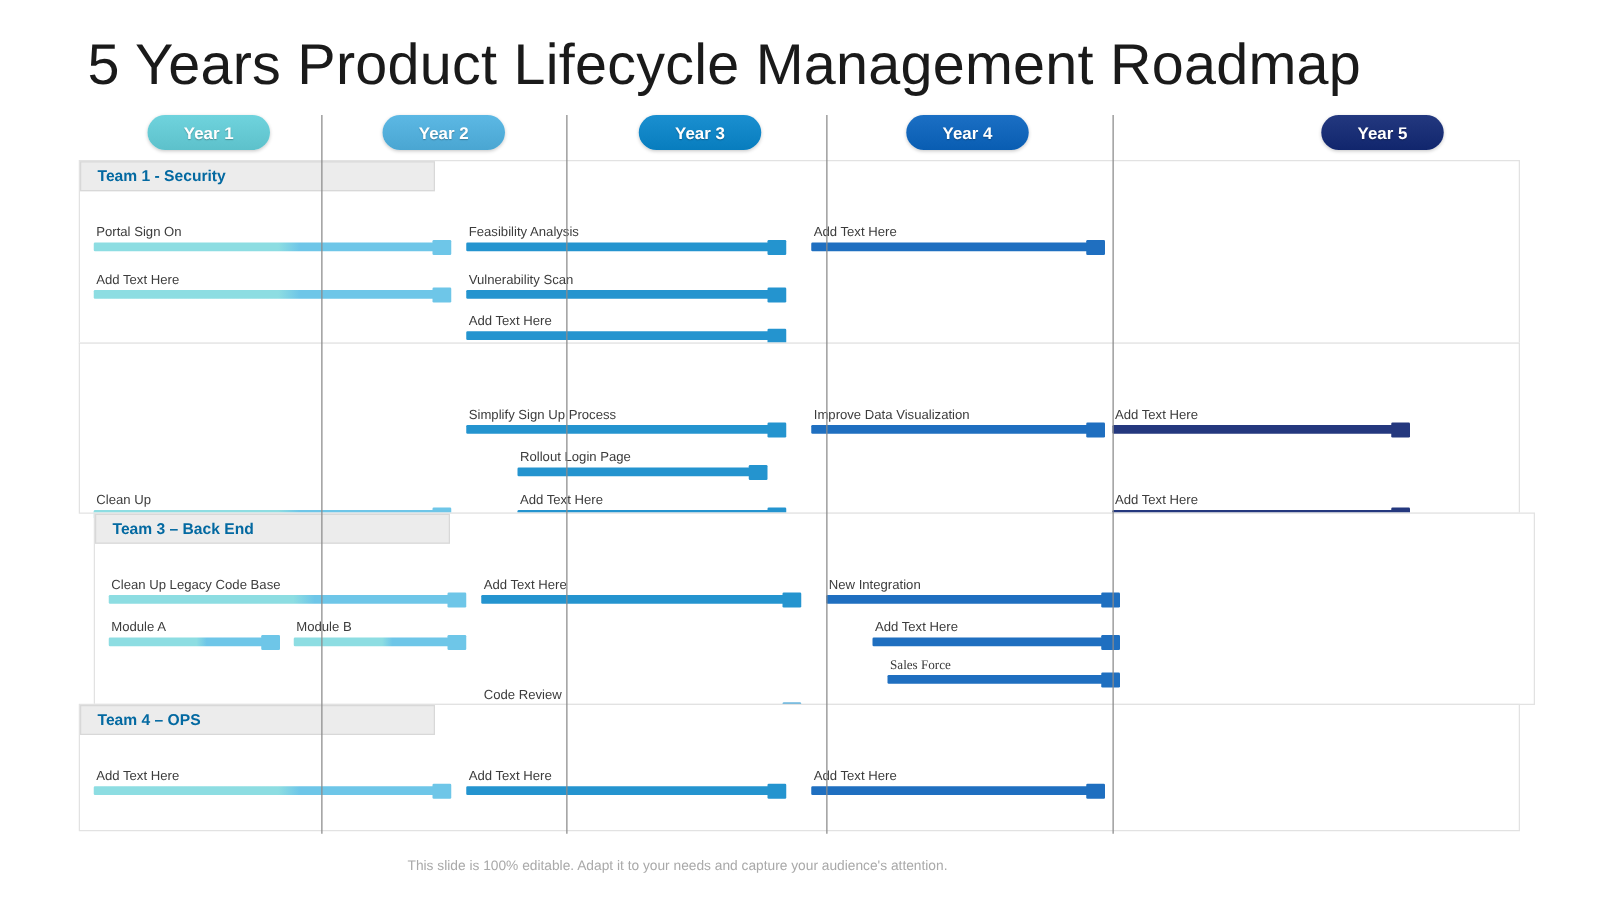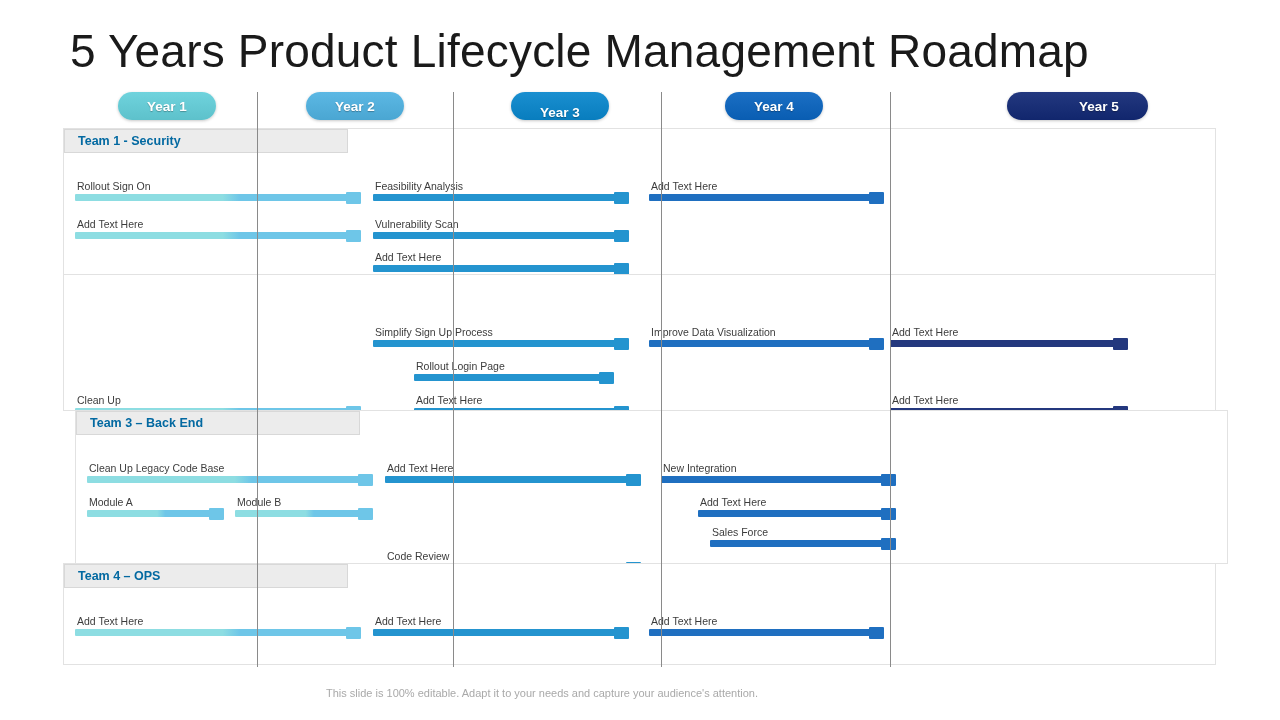--- a/index.html
+++ b/index.html
@@ -57,38 +57,38 @@
 
 <div id="page-title">5 Years Product Lifecycle Management Roadmap</div>
 
 <div class="year-row">
     <div class="year-pill" style="left: 118px; background: linear-gradient(rgb(111, 211, 221) 0%, rgb(93, 193, 203) 100%);">
       <span>Year 1</span>
     </div>
     <div class="year-pill" style="left: 306px; background: linear-gradient(rgb(92, 184, 228) 0%, rgb(74, 166, 210) 100%); border-radius: 14px;">
       <span>Year 2</span>
     </div>
-    <div class="year-pill" style="left: 511px; background: linear-gradient(rgb(26, 143, 208) 0%, rgb(8, 125, 190) 100%); align-items: flex-end;">
+    <div class="year-pill" style="left: 511px; background: linear-gradient(rgb(26, 143, 208) 0%, rgb(8, 125, 190) 100%);">
       <span>Year 3</span>
     </div>
     <div class="year-pill" style="left: 725px; background: linear-gradient(rgb(27, 111, 196) 0%, rgb(9, 93, 178) 100%);">
       <span>Year 4</span>
     </div>
-    <div class="year-pill" style="left: 1007px; background: linear-gradient(rgb(35, 56, 127) 0%, rgb(17, 38, 109) 100%); padding-left: 43px;">
+    <div class="year-pill" style="left: 1057px; background: linear-gradient(rgb(35, 56, 127) 0%, rgb(17, 38, 109) 100%);">
       <span>Year 5</span>
     </div>
   </div>
 
 <div class="grid">
     <div class="team-block" style="position: absolute; left: 0px; top: 0px; width: 1151px; height: 145px; border-color: rgb(226, 226, 226);">
       <div class="team-head" style="background: rgb(236, 236, 236);">
         <span>Team 1 - Security</span>
       </div>
       <div class="task" style="left: 11px; top: 58px; width: 284px; height: 14px;">
-        <div class="task-label">Rollout Sign On</div>
+        <div class="task-label">Portal Sign On</div>
         <div class="bar" style="width: 284px; background: linear-gradient(90deg, rgb(141, 221, 226) 0%, rgb(141, 221, 226) 52%, rgb(110, 198, 232) 58%, rgb(110, 198, 232) 100%);"></div>
         <div class="cap" style="left: 271px; background: rgb(110, 198, 232);"></div>
       </div>
       <div class="task" style="left: 11px; top: 96px; width: 284px; height: 14px;">
         <div class="task-label">Add Text Here</div>
         <div class="bar" style="width: 284px; background: linear-gradient(90deg, rgb(141, 221, 226) 0%, rgb(141, 221, 226) 52%, rgb(110, 198, 232) 58%, rgb(110, 198, 232) 100%);"></div>
         <div class="cap" style="left: 271px; background: rgb(110, 198, 232);"></div>
       </div>
       <div class="task" style="left: 309px; top: 58px; width: 254px; height: 14px;">
         <div class="task-label">Feasibility Analysis</div>
@@ -180,21 +180,21 @@
       <div class="task" style="left: 585px; top: 58px; width: 233px; height: 14px;">
         <div class="task-label">New Integration</div>
         <div class="bar" style="width: 233px; background: rgb(31, 111, 192);"></div>
         <div class="cap" style="left: 220px; background: rgb(31, 111, 192);"></div>
       </div>
       <div class="task" style="left: 622px; top: 92px; width: 196px; height: 14px;">
         <div class="task-label">Add Text Here</div>
         <div class="bar" style="width: 196px; background: rgb(31, 111, 192);"></div>
         <div class="cap" style="left: 183px; background: rgb(31, 111, 192);"></div>
       </div>
-      <div class="task" style="left: 634px; top: 122px; width: 184px; height: 14px;">
+      <div class="task" style="left: 634px; top: 122px; width: 184px; height: 14px; font-family: Liberation Serif, serif;">
         <div class="task-label">Sales Force</div>
         <div class="bar" style="width: 184px; background: rgb(31, 111, 192);"></div>
         <div class="cap" style="left: 171px; background: rgb(31, 111, 192);"></div>
       </div>
     </div>
     <div class="team-block" style="position: absolute; left: 0px; top: 435px; width: 1151px; height: 100px; border-color: rgb(226, 226, 226);">
       <div class="team-head" style="background: rgb(236, 236, 236);">
         <span>Team 4 – OPS</span>
       </div>
       <div class="task" style="left: 11px; top: 58px; width: 284px; height: 14px;">

